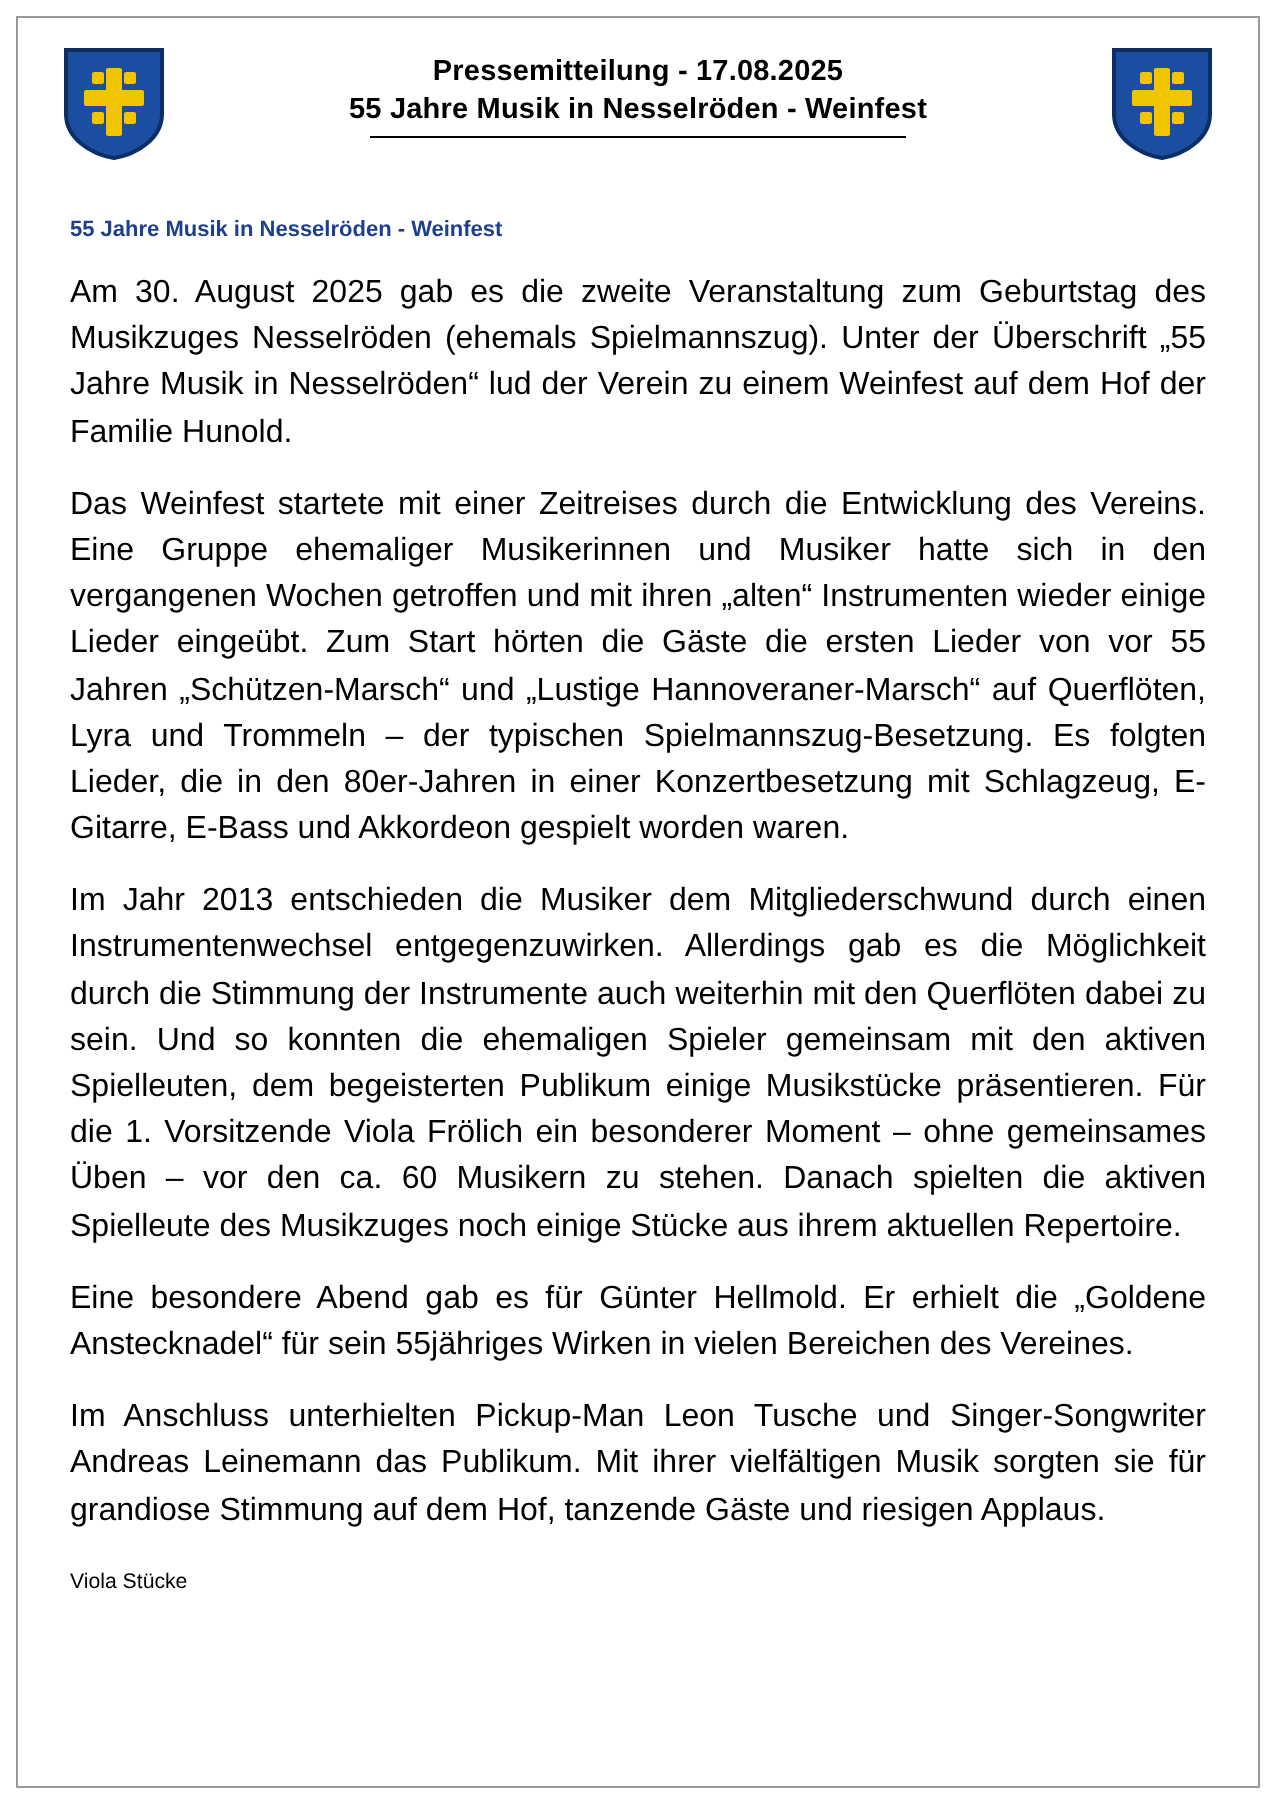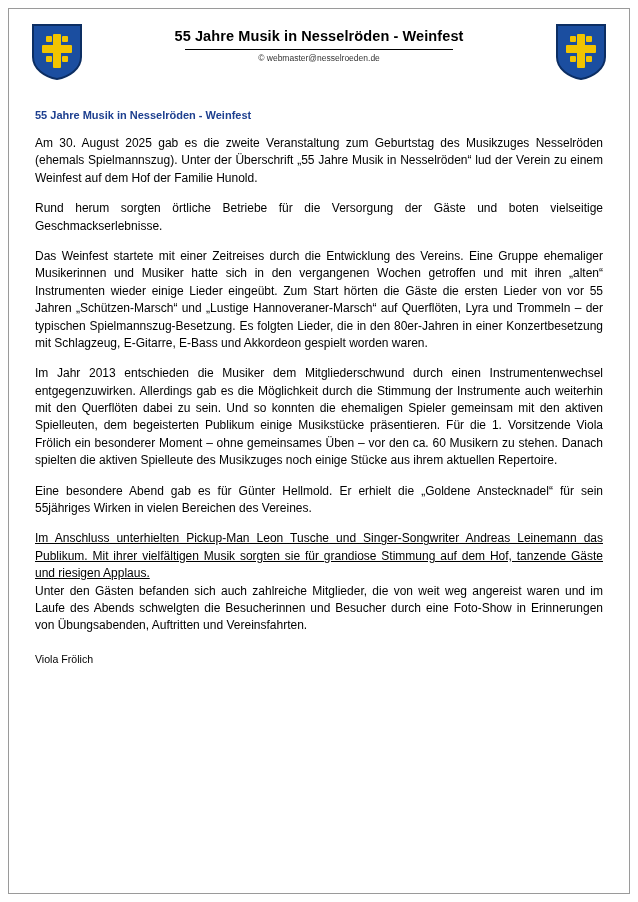--- a/index.html
+++ b/index.html
@@ -65,30 +65,29 @@
   .content {
     padding: 16px 26px 0 26px;
   }
   .doc-heading {
     font-size: 11px;
     font-weight: bold;
     color: #1d3f8f;
     margin: 6px 0 14px 0;
   }
   p.para {
-    font-size: 12px;
+    font-size: 16px;
     line-height: 1.45;
     color: #000000;
     text-align: justify;
     margin: 0 0 13px 0;
     hyphens: none;
   }
   p.tight {
     margin-bottom: 0;
-    text-decoration: underline;
   }
   p.signature {
     font-size: 10.6px;
     color: #000000;
     margin: 18px 0 0 0;
   }
 </style>
 </head>
 <body>
 
@@ -105,23 +104,23 @@
             <rect x="11" y="22" width="30" height="8" rx="1"></rect>
             <rect x="15" y="13" width="6" height="6" rx="1"></rect>
             <rect x="31" y="13" width="6" height="6" rx="1"></rect>
             <rect x="15" y="33" width="6" height="6" rx="1"></rect>
             <rect x="31" y="33" width="6" height="6" rx="1"></rect>
           </g>
         </svg>
       </div>
 
       <div class="header-center">
+        <div class="title-line">Pressemitteilung - 17.08.2025</div>
         <div class="title-line">55 Jahre Musik in Nesselröden - Weinfest</div>
         <div class="title-rule"></div>
-        <div class="header-mail">© webmaster@nesselroeden.de</div>
       </div>
 
       <div class="crest">
         <svg viewBox="0 0 52 58" width="52" height="58" aria-hidden="true">
           <path d="M2 2 H50 V34 C50 46 38 54 26 56 C14 54 2 46 2 34 Z" fill="#1b4ea0" stroke="#0c2e63" stroke-width="2"></path>
           <g fill="#f2c400">
             <rect x="22" y="11" width="8" height="34" rx="1"></rect>
             <rect x="11" y="22" width="30" height="8" rx="1"></rect>
             <rect x="15" y="13" width="6" height="6" rx="1"></rect>
             <rect x="31" y="13" width="6" height="6" rx="1"></rect>
@@ -130,24 +129,22 @@
           </g>
         </svg>
       </div>
 
     </div>
 
     <div class="content">
       <div class="doc-heading">55 Jahre Musik in Nesselröden - Weinfest</div>
 
       <p class="para">Am 30. August 2025 gab es die zweite Veranstaltung zum Geburtstag des Musikzuges Nesselröden (ehemals Spielmannszug). Unter der Überschrift „55 Jahre Musik in Nesselröden“ lud der Verein zu einem Weinfest auf dem Hof der Familie Hunold.</p>
-      <p class="para">Rund herum sorgten örtliche Betriebe für die Versorgung der Gäste und boten vielseitige Geschmackserlebnisse.</p>
       <p class="para">Das Weinfest startete mit einer Zeitreises durch die Entwicklung des Vereins. Eine Gruppe ehemaliger Musikerinnen und Musiker hatte sich in den vergangenen Wochen getroffen und mit ihren „alten“ Instrumenten wieder einige Lieder eingeübt. Zum Start hörten die Gäste die ersten Lieder von vor 55 Jahren „Schützen-Marsch“ und „Lustige Hannoveraner-Marsch“ auf Querflöten, Lyra und Trommeln – der typischen Spielmannszug-Besetzung. Es folgten Lieder, die in den 80er-Jahren in einer Konzertbesetzung mit Schlagzeug, E-Gitarre, E-Bass und Akkordeon gespielt worden waren.</p>
       <p class="para">Im Jahr 2013 entschieden die Musiker dem Mitgliederschwund durch einen Instrumentenwechsel entgegenzuwirken. Allerdings gab es die Möglichkeit durch die Stimmung der Instrumente auch weiterhin mit den Querflöten dabei zu sein. Und so konnten die ehemaligen Spieler gemeinsam mit den aktiven Spielleuten, dem begeisterten Publikum einige Musikstücke präsentieren. Für die 1. Vorsitzende Viola Frölich ein besonderer Moment – ohne gemeinsames Üben – vor den ca. 60 Musikern zu stehen. Danach spielten die aktiven Spielleute des Musikzuges noch einige Stücke aus ihrem aktuellen Repertoire.</p>
       <p class="para">Eine besondere Abend gab es für Günter Hellmold. Er erhielt die „Goldene Anstecknadel“ für sein 55jähriges Wirken in vielen Bereichen des Vereines.</p>
       <p class="para tight">Im Anschluss unterhielten Pickup-Man Leon Tusche und Singer-Songwriter Andreas Leinemann das Publikum. Mit ihrer vielfältigen Musik sorgten sie für grandiose Stimmung auf dem Hof, tanzende Gäste und riesigen Applaus.</p>
-      <p class="para">Unter den Gästen befanden sich auch zahlreiche Mitglieder, die von weit weg angereist waren und im Laufe des Abends schwelgten die Besucherinnen und Besucher durch eine Foto-Show in Erinnerungen von Übungsabenden, Auftritten und Vereinsfahrten.</p>
 
-      <p class="signature">Viola Frölich</p>
+      <p class="signature">Viola Stücke</p>
     </div>
 
   </div>
 </div>
 
 </body></html>

